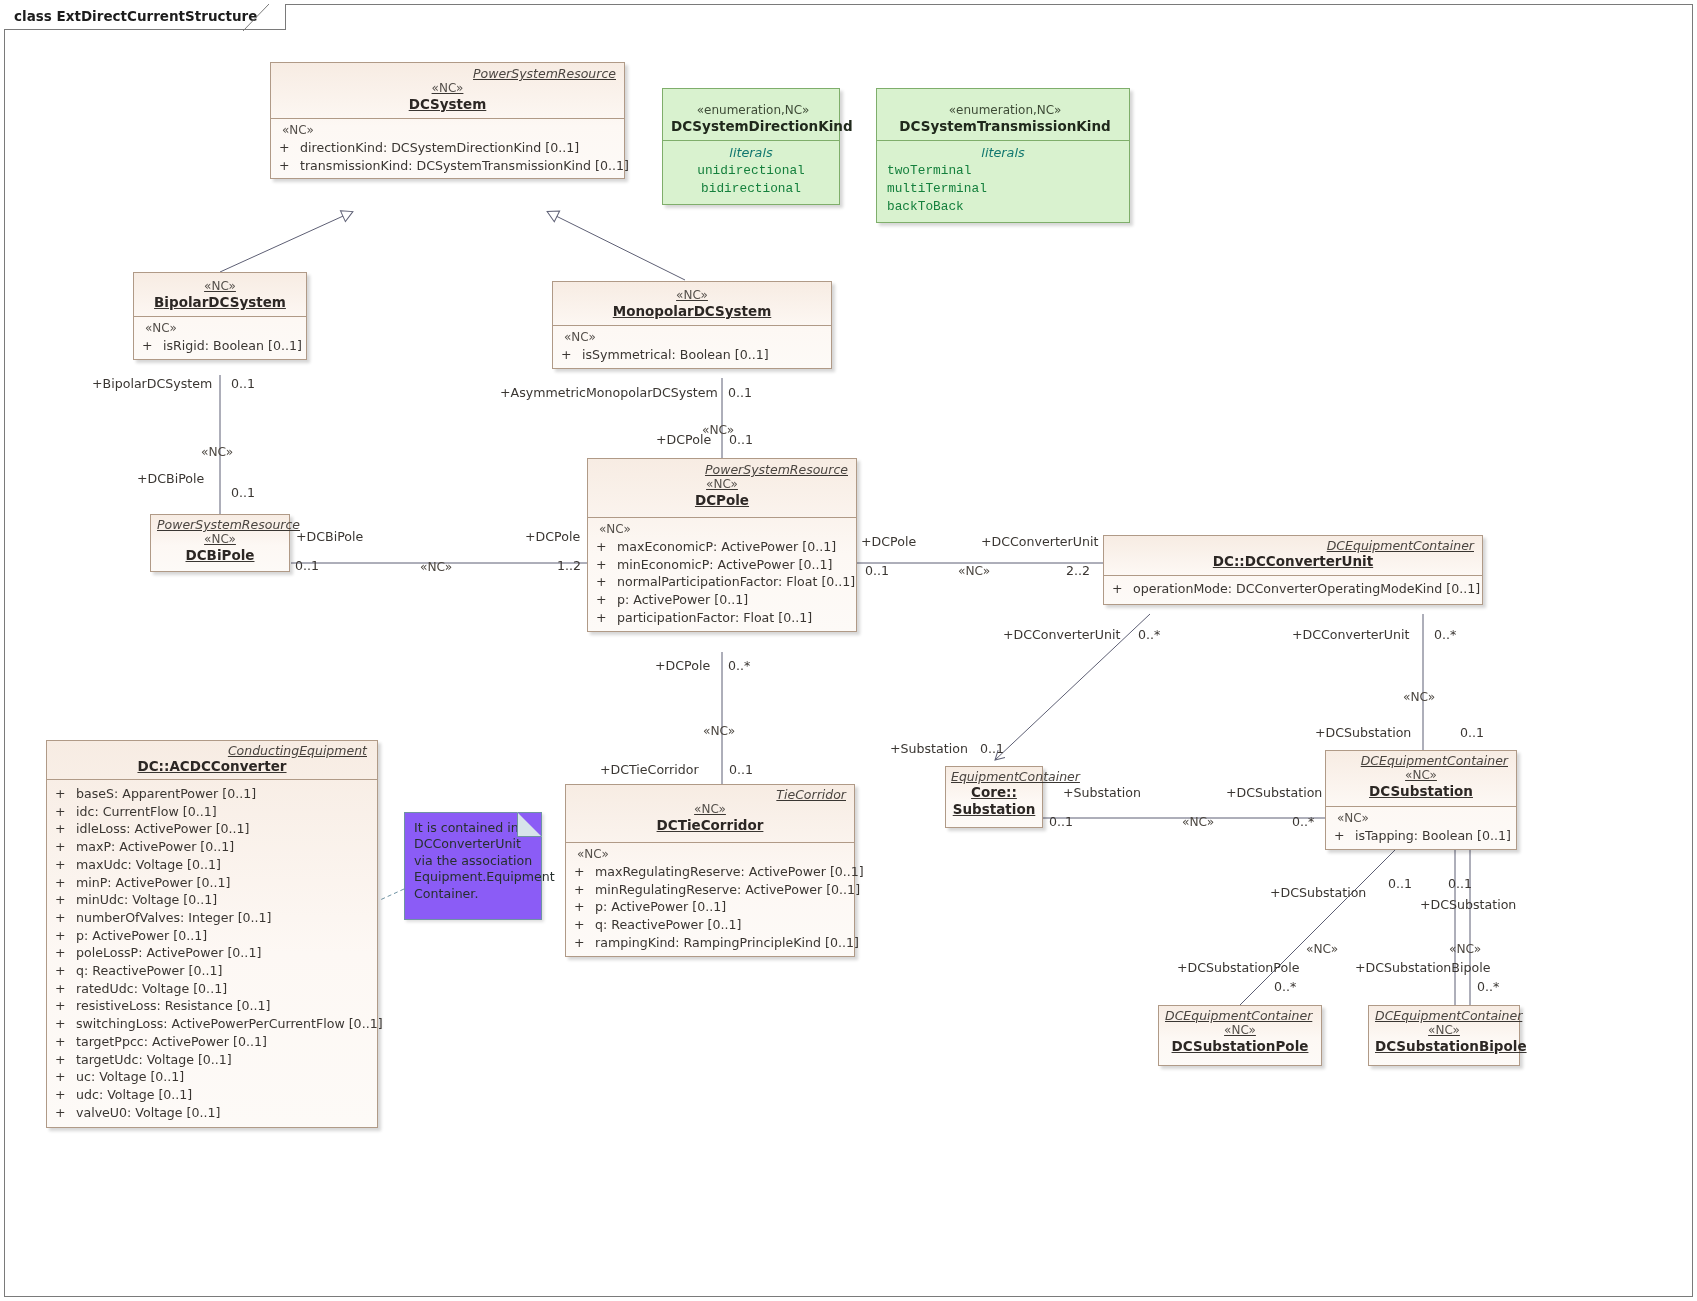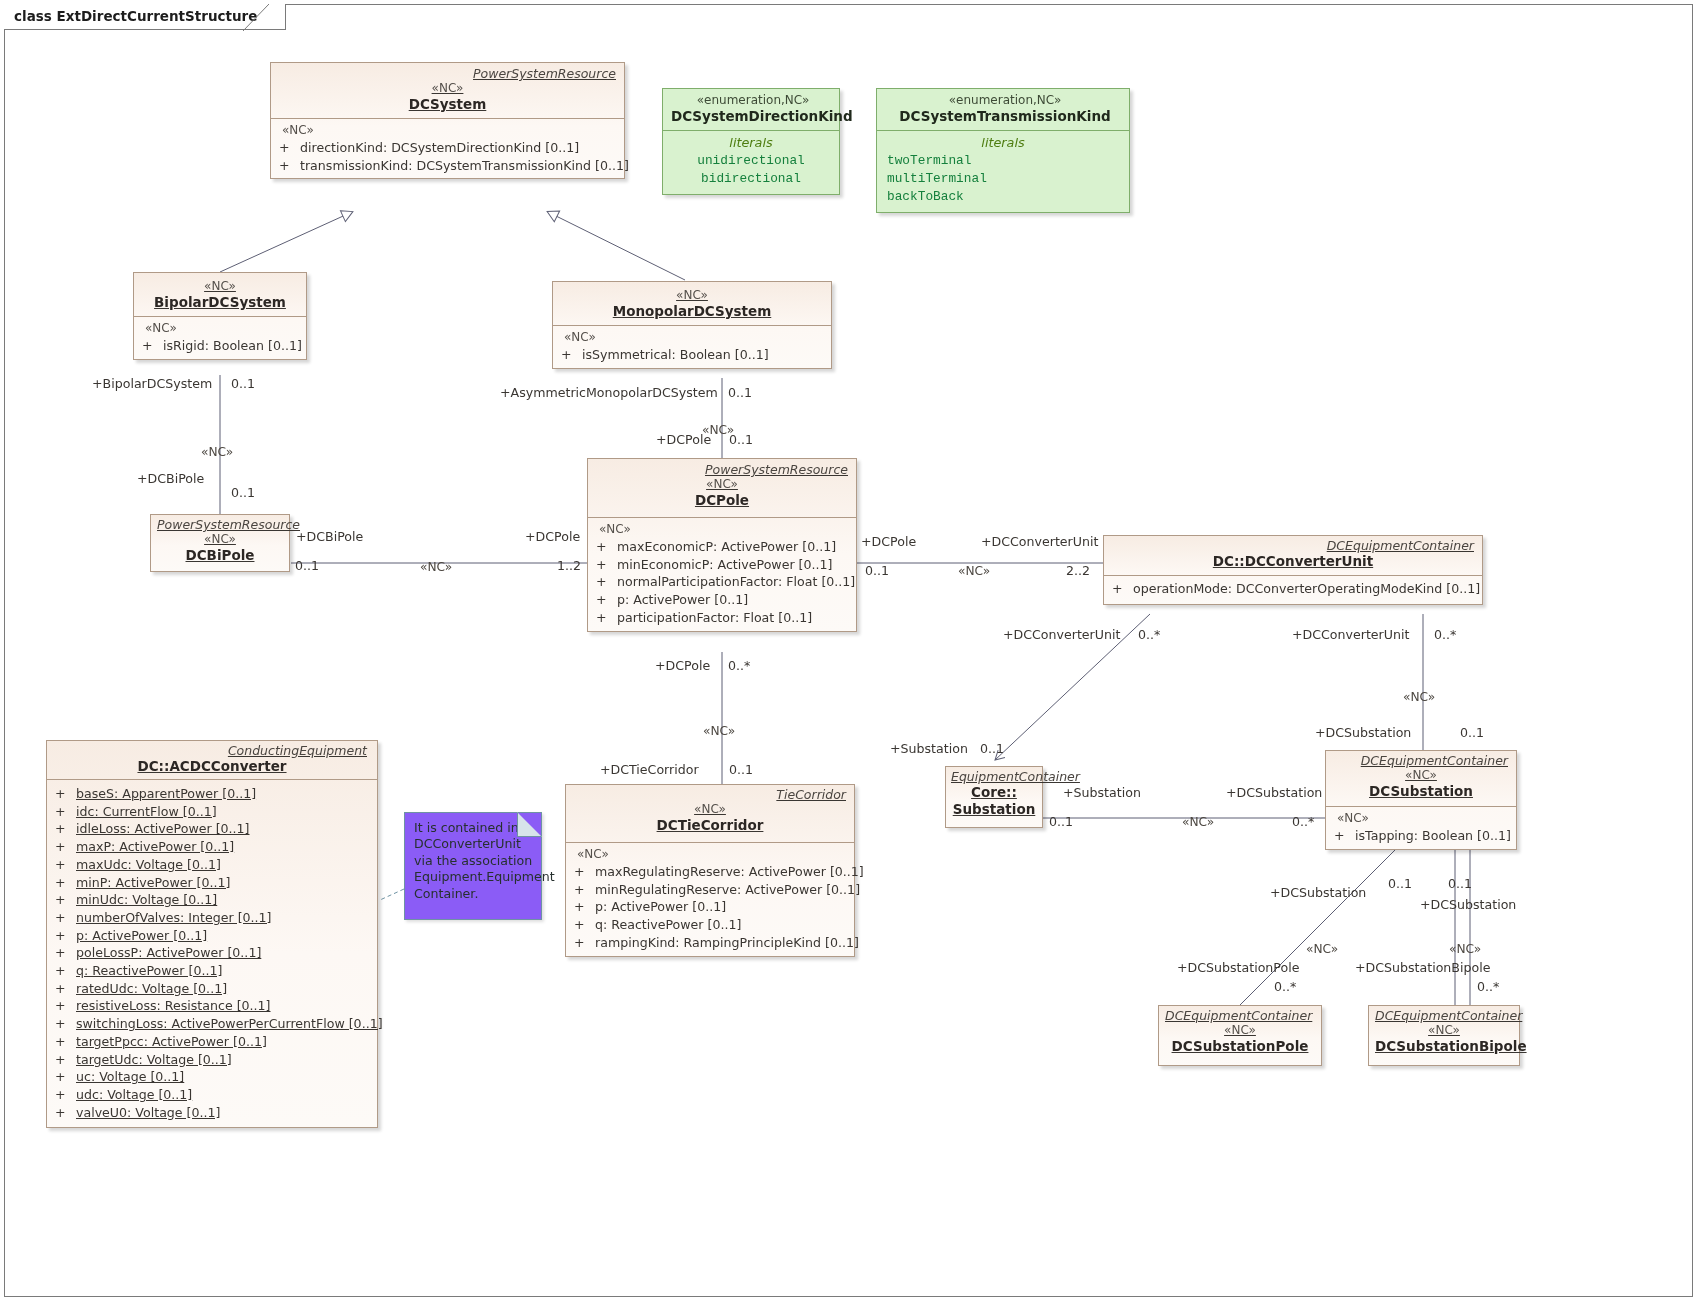--- a/index.html
+++ b/index.html
@@ -62,26 +62,26 @@
   }
   .uclass .attr .pl { display:inline-block; width:21px; color:#3a3632; }
 
   
   .uenum {
     position:absolute;
     background:#d9f2cf;
     border:1px solid #7fae6b;
     box-shadow:3px 3px 3px rgba(0,0,0,0.16);
   }
-  .uenum .hdr { padding:3px 4px 5px 8px; }
+  .uenum .hdr { padding:3px 4px 5px 8px;margin-top:10px; }
   .uenum .stereo { text-align:center; font-size:12px; color:#3d4a36; line-height:16px;}
   .uenum .cname { text-align:center; font-weight:bold; font-size:13.5px; color:#20291c; line-height:17px;}
   .uenum .sep { height:1px; background:#7fae6b; }
   .uenum .lits { padding:3px 8px 6px 8px; }
-  .uenum .litword { text-align:center; font-style:italic; font-size:12.8px; color:#4d7c0f; line-height:18px; }
+  .uenum .litword { text-align:center; font-style:italic; font-size:12.8px; color:#0f766e; line-height:18px; }
   .uenum .lit { font-size:12.8px; line-height:18px; color:#15803d; padding-left:2px;font-family:Liberation Mono, monospace; }
   .uenum.center .lit { text-align:center; padding-left:0; }
 
   
   .unote {
     position:absolute;
     background:#8b5cf6;
     border:1px solid #6f93a3;
     box-shadow:2px 2px 3px rgba(0,0,0,0.13);
     font-size:12.6px; line-height:16.4px; color:#27302f;
@@ -255,21 +255,21 @@
       <div class="attr"><span class="pl">+</span><span>operationMode: DCConverterOperatingModeKind [0..1]</span></div>
     </div>
   </div>
 
   <div class="uclass" style="left:46px; top:740px; width:332px;">
     <div class="hdr" style="padding:2px 8px 4px 8px;">
       <div class="parent">ConductingEquipment</div>
       <div class="cname">DC::ACDCConverter</div>
     </div>
     <div class="sep"></div>
-    <div class="attrs" style="padding:5px 4px 6px 4px;text-decoration:underline;">
+    <div class="attrs" style="padding:5px 4px 6px 4px;">
       <div class="attr"><span class="pl">+</span><span>baseS: ApparentPower [0..1]</span></div>
       <div class="attr"><span class="pl">+</span><span>idc: CurrentFlow [0..1]</span></div>
       <div class="attr"><span class="pl">+</span><span>idleLoss: ActivePower [0..1]</span></div>
       <div class="attr"><span class="pl">+</span><span>maxP: ActivePower [0..1]</span></div>
       <div class="attr"><span class="pl">+</span><span>maxUdc: Voltage [0..1]</span></div>
       <div class="attr"><span class="pl">+</span><span>minP: ActivePower [0..1]</span></div>
       <div class="attr"><span class="pl">+</span><span>minUdc: Voltage [0..1]</span></div>
       <div class="attr"><span class="pl">+</span><span>numberOfValves: Integer [0..1]</span></div>
       <div class="attr"><span class="pl">+</span><span>p: ActivePower [0..1]</span></div>
       <div class="attr"><span class="pl">+</span><span>poleLossP: ActivePower [0..1]</span></div>

